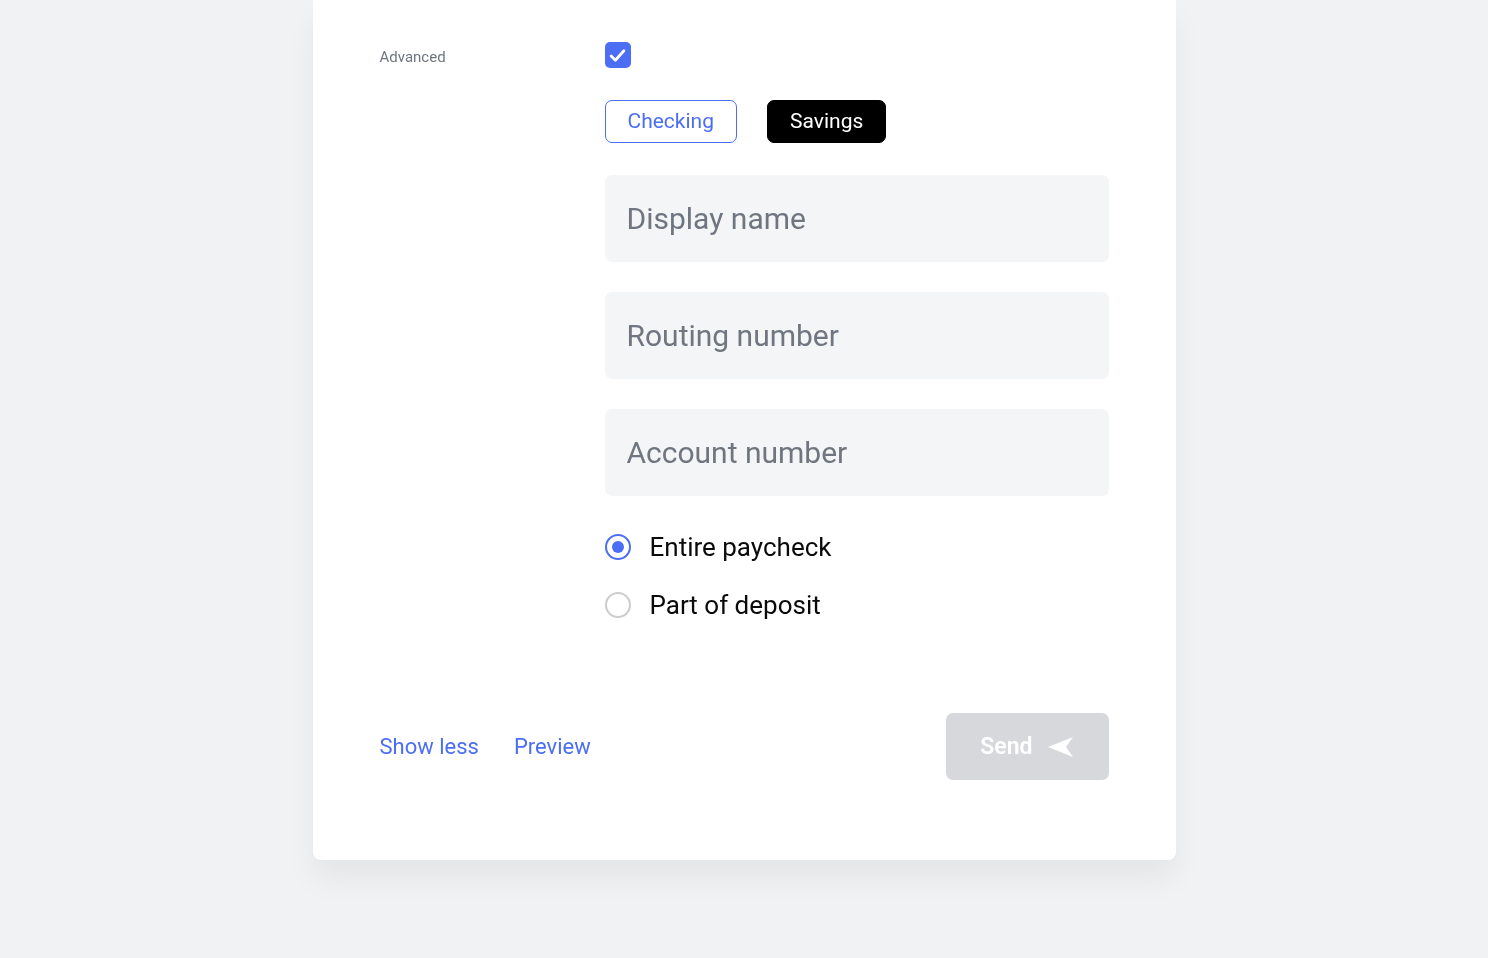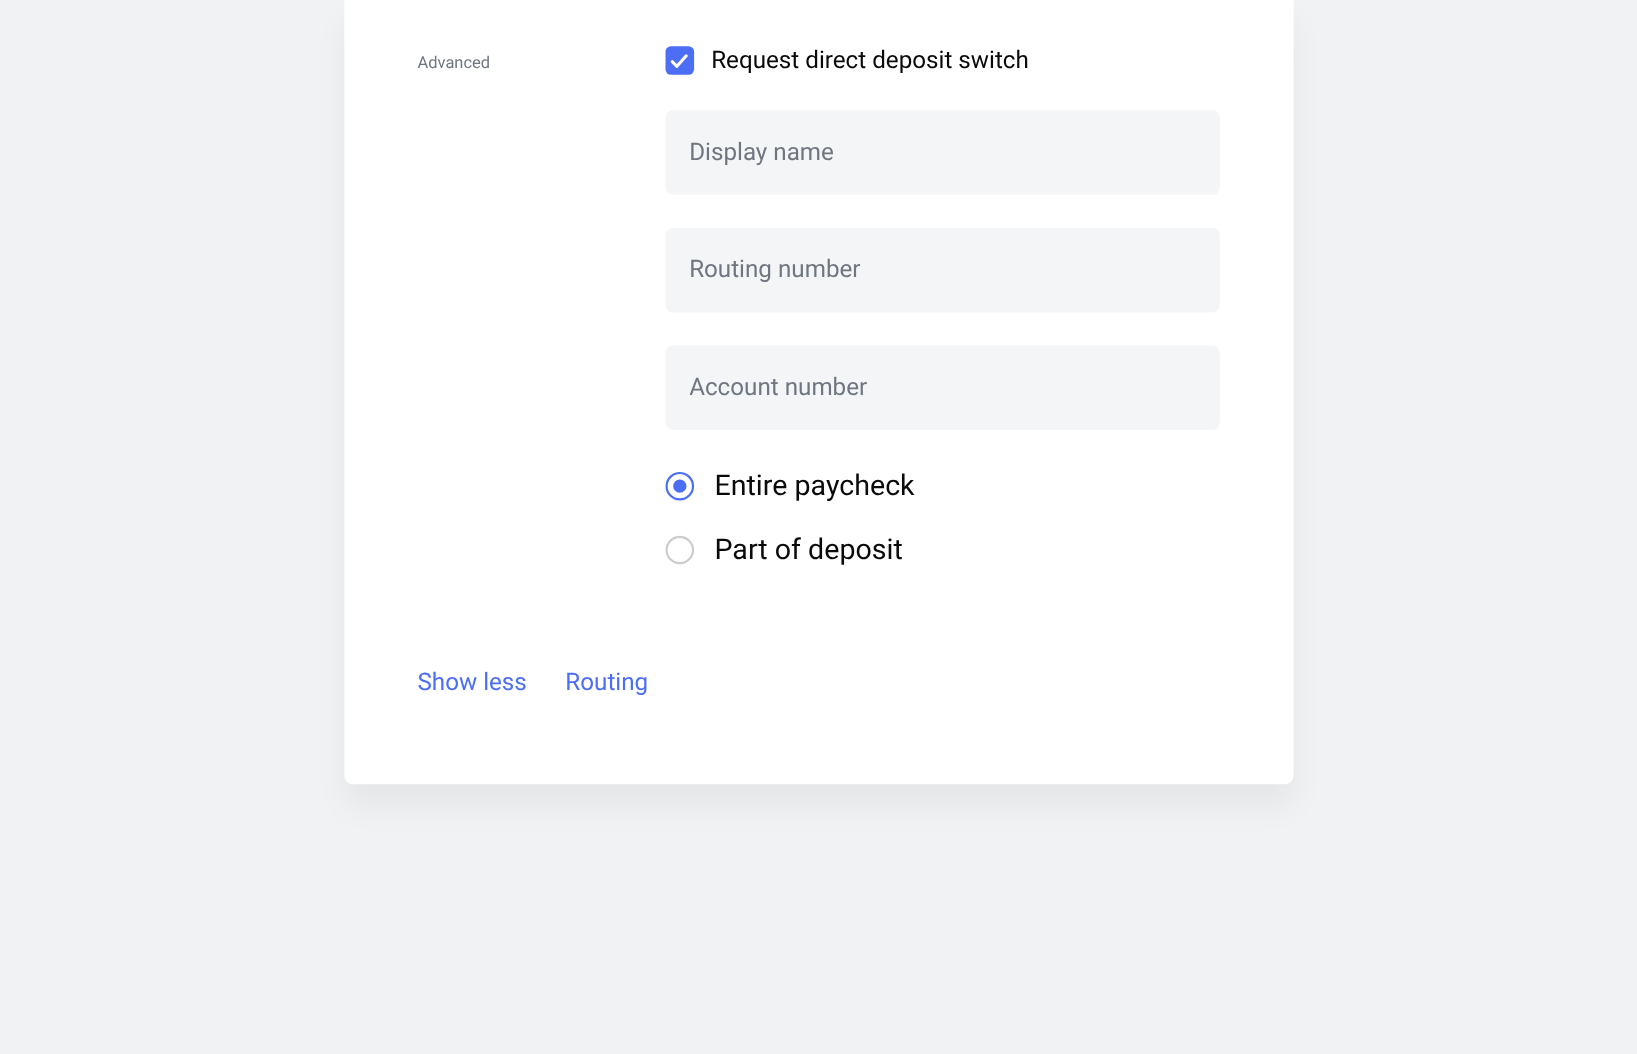--- a/index.html
+++ b/index.html
@@ -104,21 +104,21 @@
       color: #fff;
       background: #000;
       border: 1.5px solid #000;
     }
 
     .text-input {
       width: 100%;
       background: #f4f5f7;
       border: none;
       border-radius: 7px;
-      font-size: 22px;
+      font-size: 30px;
       color: #0a0a0a;
       padding: 26px 22px;
       margin-bottom: 30px;
       outline: none;
       font-family: inherit;
     }
 
     .text-input::placeholder {
       color: #6f7680;
     }
@@ -213,23 +213,26 @@
     <div class="section-label">Advanced</div>
 
     <div class="form-content">
 
       <div class="checkbox-row">
         <div class="checkbox">
           <svg viewBox="0 0 16 16">
             <path d="M2 8.5 L6 12.5 L14 3.5" stroke="#fff" stroke-width="2.6" fill="none" stroke-linecap="round" stroke-linejoin="round"></path>
           </svg>
         </div>
-        <span class="checkbox-label">Request direct deposit switch</span>
       </div>
 
+      <div class="toggle-row">
+        <div class="toggle-btn outline">Checking</div>
+        <div class="toggle-btn solid">Savings</div>
+      </div>
 
       <input type="text" class="text-input" placeholder="Display name" style="">
 
       <input type="text" class="text-input" placeholder="Routing number" style="">
 
       <input type="text" class="text-input" placeholder="Account number" style="">
 
       <div class="radio-group">
         <div class="radio-row">
           <div class="radio selected"></div>
@@ -240,16 +243,22 @@
           <span class="radio-label">Part of deposit</span>
         </div>
       </div>
 
     </div>
   </div>
 
   <div class="footer">
     <div class="footer-links">
       <span class="link">Show less</span>
-      <span class="link">Routing</span>
+      <span class="link">Preview</span>
     </div>
+    <button class="send-btn">
+      <span>Send</span>
+      <svg viewBox="0 0 28 24">
+        <path d="M1 12 L26 2 L19 12 L26 22 Z" fill="#fff"></path>
+      </svg>
+    </button>
   </div>
 </div>
 
 </body></html>

